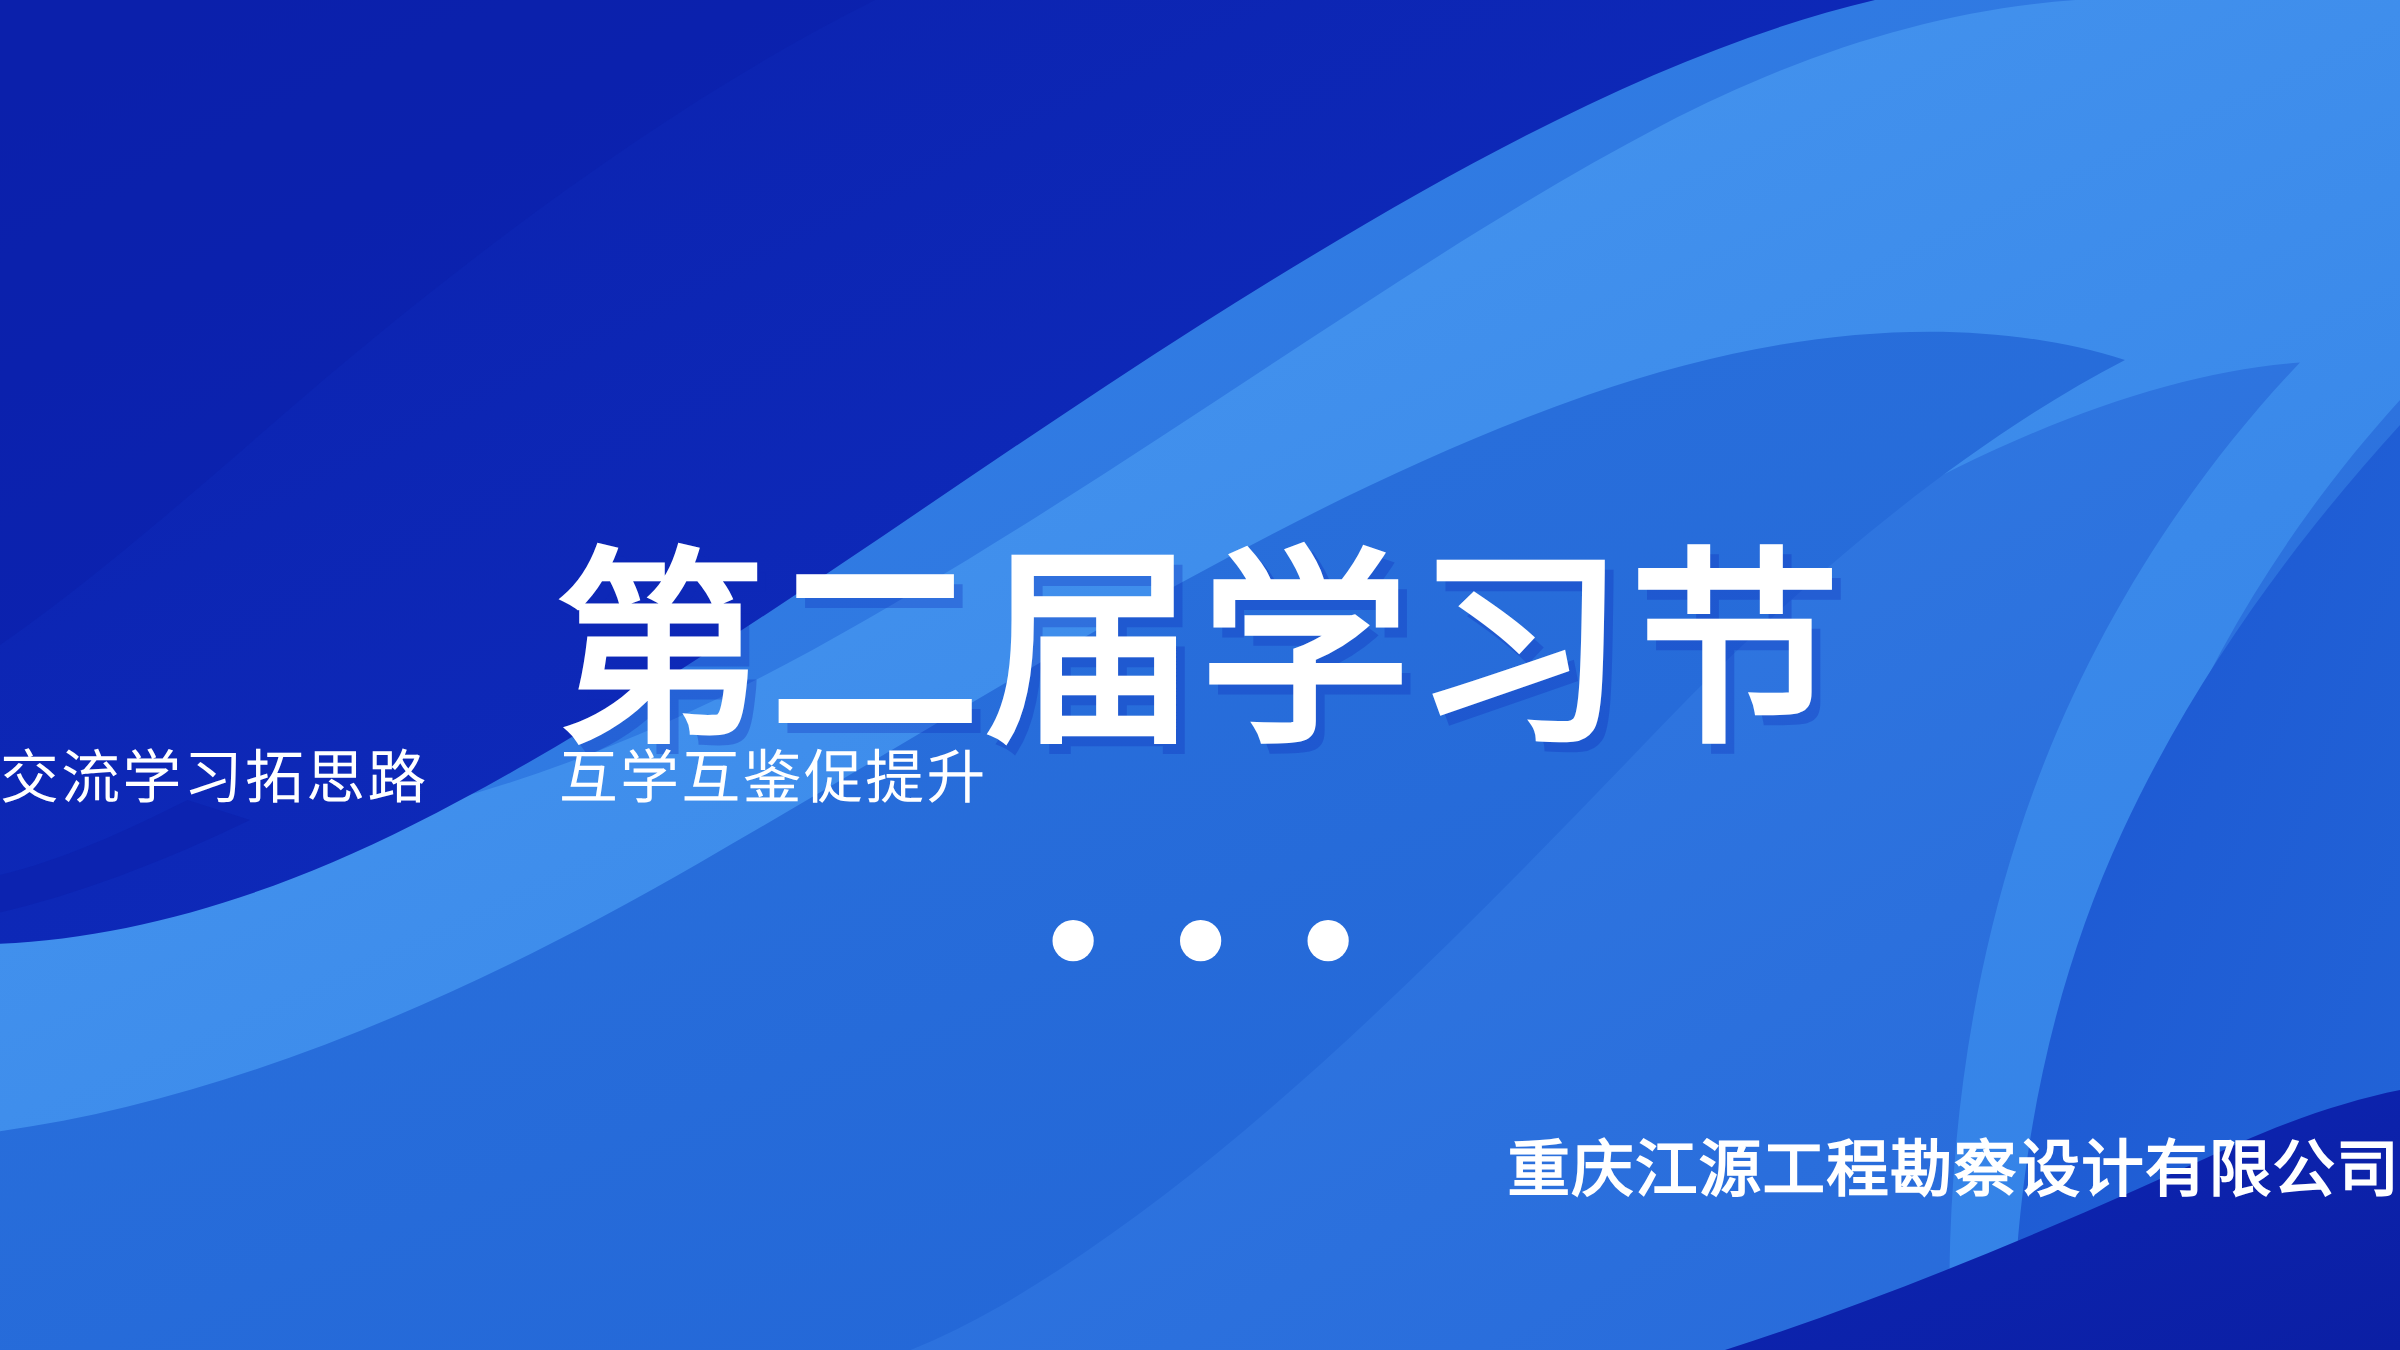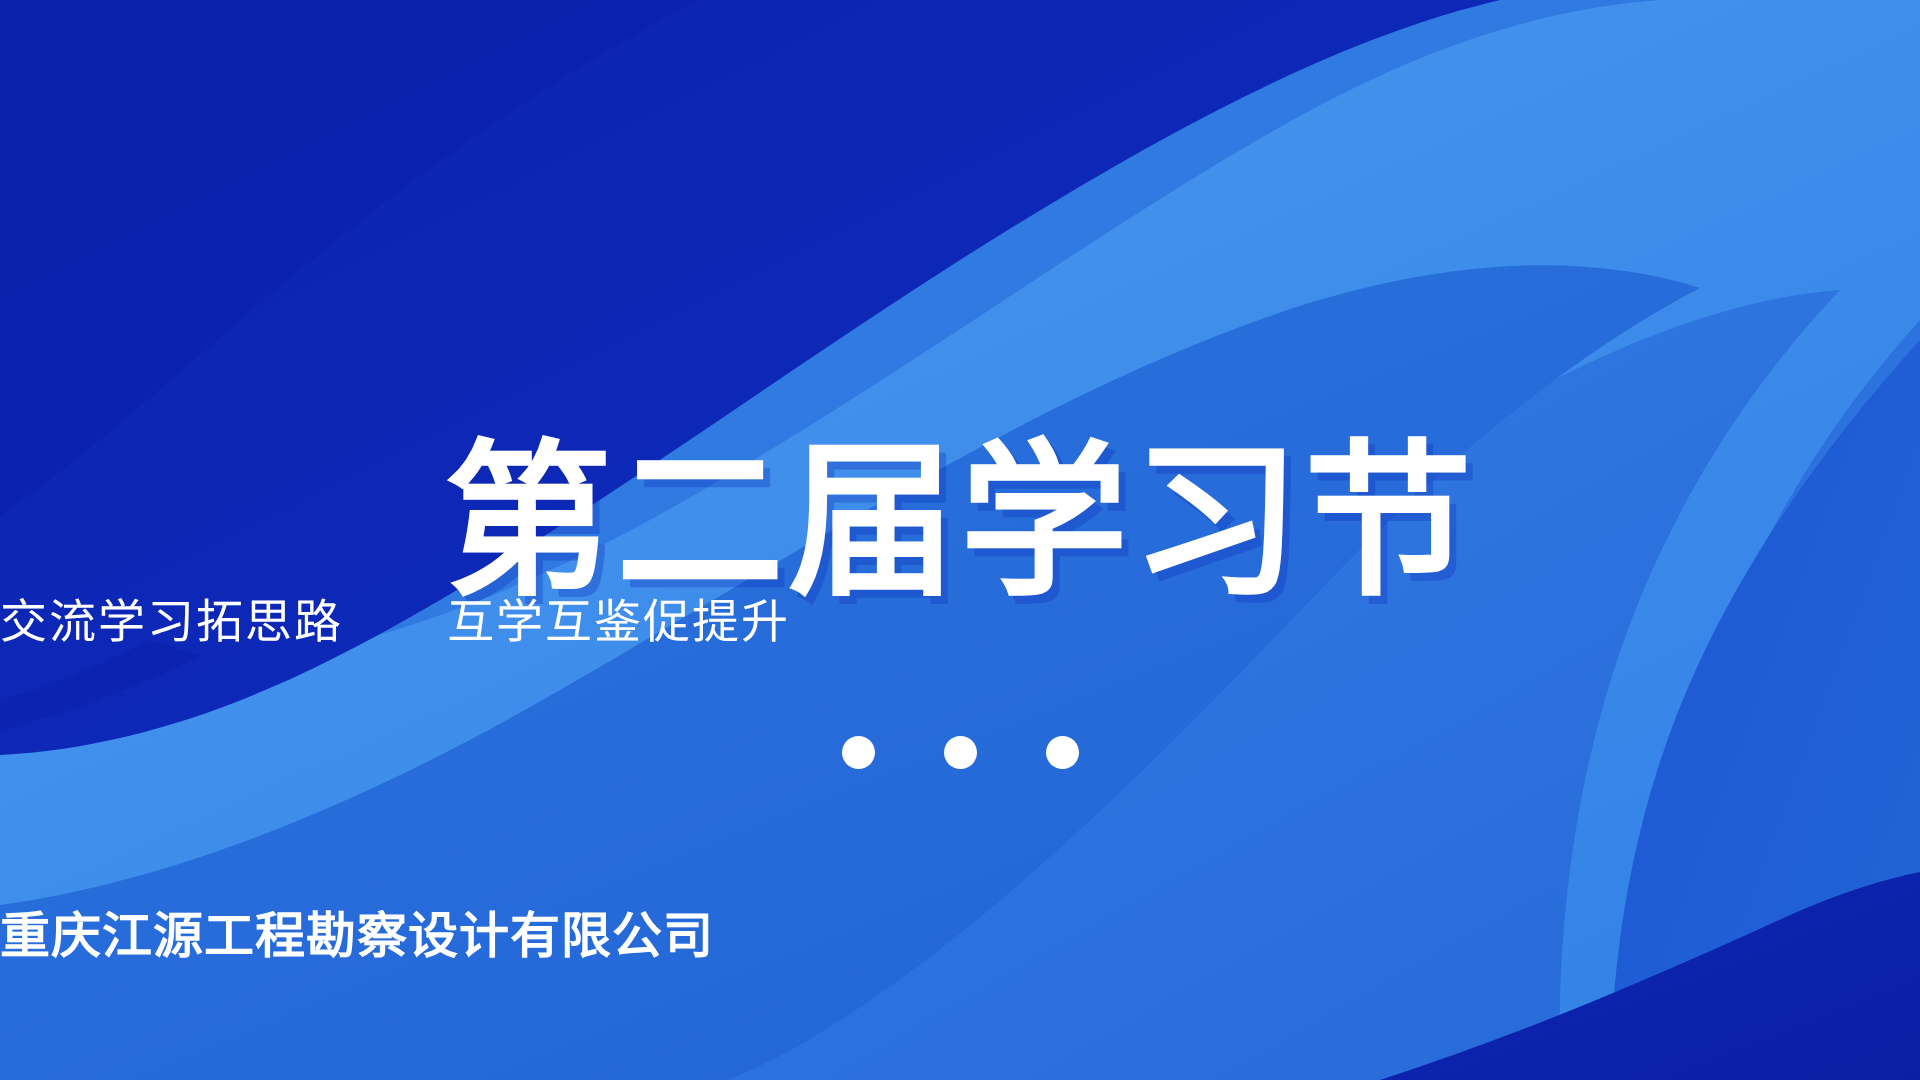--- a/index.html
+++ b/index.html
@@ -90,21 +90,21 @@
     background: #FFFFFF;
     display: block;
   }
 
   
   #company-name {
     position: absolute;
     top: 911px;
     left: 0;
     width: 1920px;
-    text-align: left;
+    text-align: right;
     color: #FFFFFF;
     font-size: 50px;
     line-height: 1.0;
     font-weight: 700;
     letter-spacing: 1px;
     white-space: nowrap;
   }
 </style>
 </head>
 <body>

